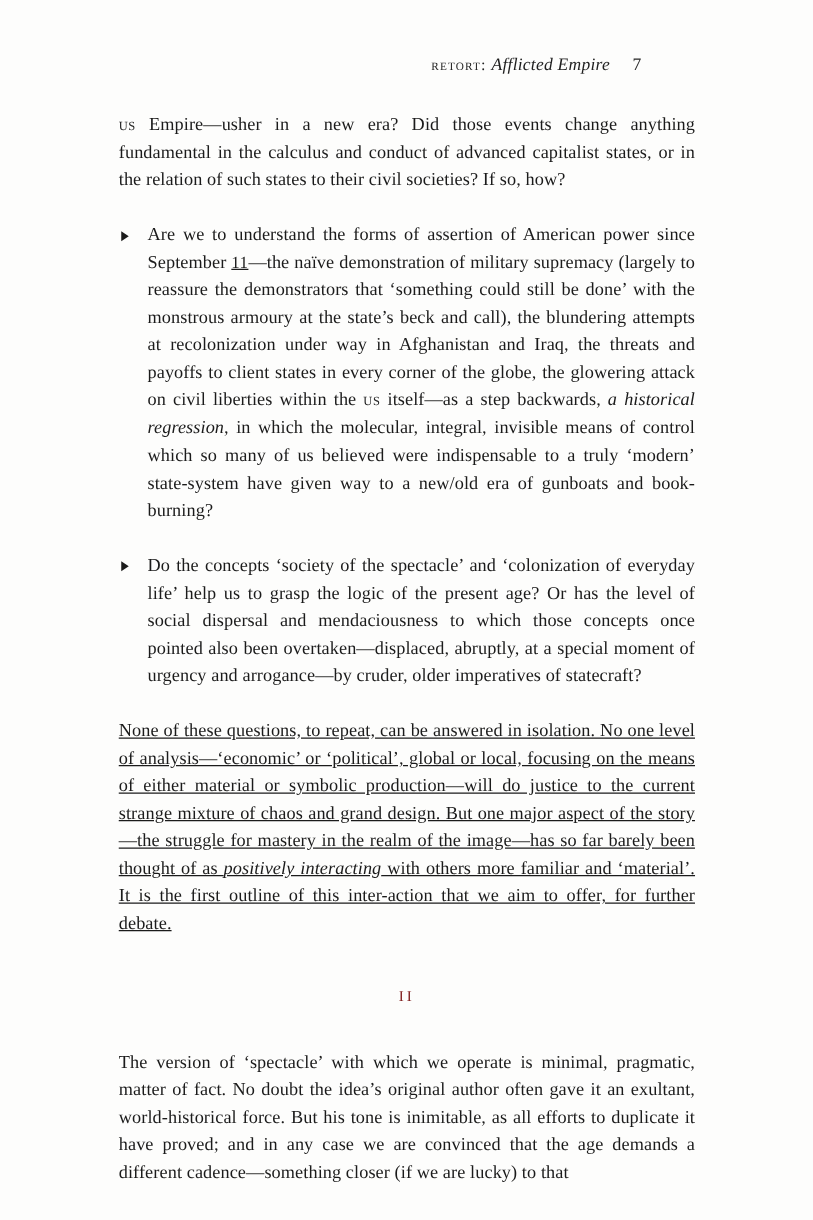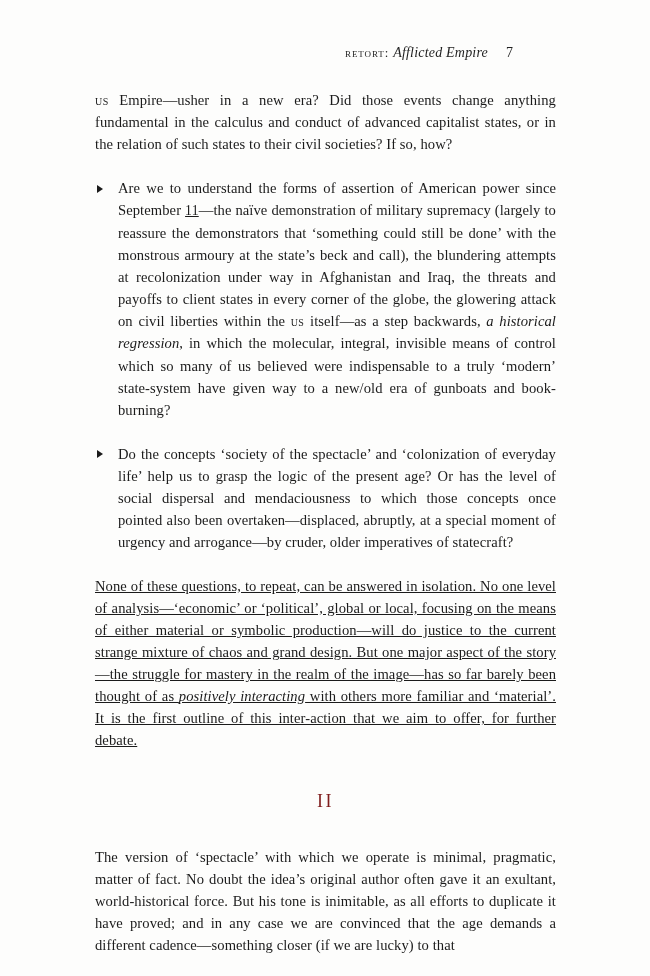--- a/index.html
+++ b/index.html
@@ -108,21 +108,21 @@
     letter-spacing: 0.3px;
     text-decoration: underline;
   }
   em, .ital { font-style: italic; }
 
   .para-gap { margin-top: 22px !important; text-decoration: underline; }
 
   
   .section-mark {
     text-align: center;
-    font-size: 18px;
+    font-size: 12px;
     letter-spacing: 2.4px;
     margin-top: 40px;
     margin-bottom: 34px;
     color: #7f1d1d;
   }
 </style>
 </head>
 <body style="background: rgb(253, 253, 252); color: rgb(27, 27, 27);">
 
 <div class="page">

